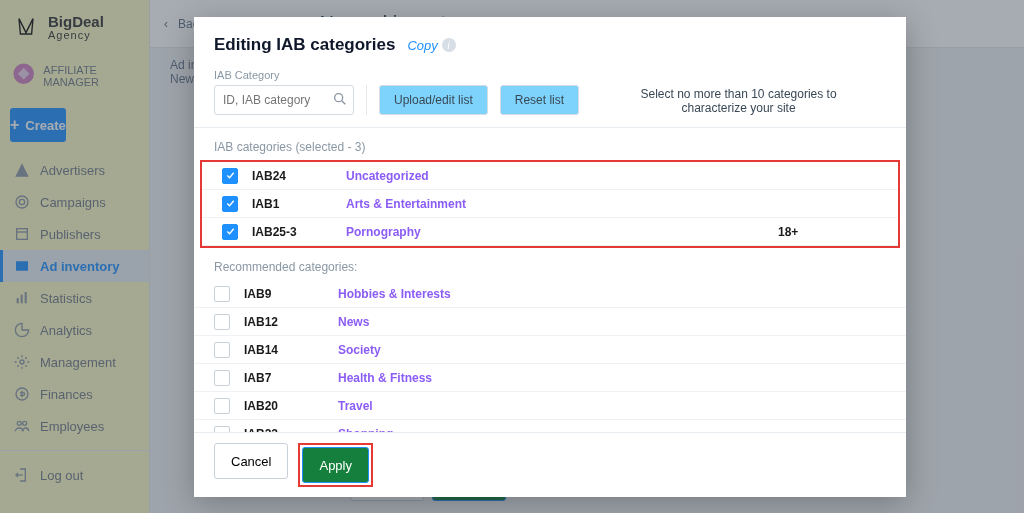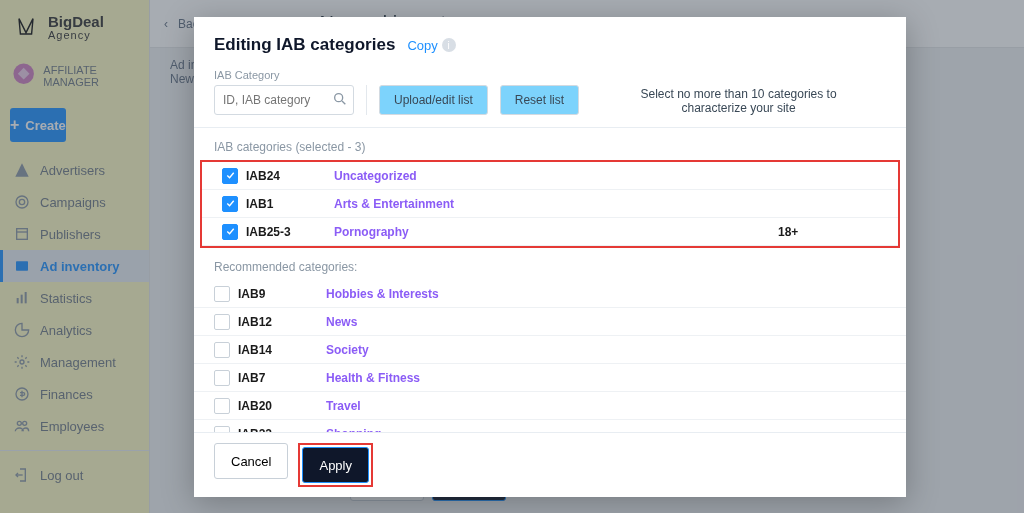--- a/index.html
+++ b/index.html
@@ -24,44 +24,44 @@
 .nav-sep { height:1px; background:#e8edf2; margin:8px 0; }
 .nav-icon { width:16px; height:16px; display:inline-flex; align-items:center; justify-content:center; color:#8a97a4; }
 .nav-item.active .nav-icon { color:#1e90ff; }
 
 
 .page { position:absolute; left:150px; top:0; right:0; height:100%; background:#eef0f2; }
 .page .crumb { display:flex; align-items:center; height:48px; padding:0 14px; gap:10px; color:#627084; font-size:12px; background:#fff; border-bottom:1px solid #e3e6e8; }
 .page-body  { padding:10px 20px; color:#627084; font-size:12px; }
 .bottom-actions { position:absolute; left:150px; bottom:6px; display:flex; gap:8px; padding:6px 200px; }
 .btn { height:36px; padding:0 16px; border:1px solid #c8d0d8; border-radius:3px; background:#fff; font-size:13px; cursor:pointer; }
-.btn.primary { background:#0f172a; color:#fff; border-color:#1e90ff; }
+.btn.primary { background:#15803d; color:#fff; border-color:#1e90ff; }
 
 
 .overlay { position:absolute; inset:0; background:rgba(60,70,85,0.45); }
 
 
 .modal { position:absolute; left:194px; top:17px; width:712px; height:480px; background:#fff; box-shadow:0 6px 30px rgba(0,0,0,0.25); display:flex; flex-direction:column; }
 .modal-header { padding:18px 20px 10px 20px; display:flex; align-items:center; gap:12px; }
 .modal-title  { font-size:17px; color:#0f172a; font-weight:600; }
-.copy-link    { color:#1e90ff; font-size:13px; cursor:pointer; display:flex; align-items:center; gap:4px; }
+.copy-link    { color:#1e90ff; font-size:13px; cursor:pointer; display:flex; align-items:center; gap:4px;font-style:italic; }
 .info-icon    { width:14px; height:14px; border-radius:50%; background:#d8dee5; color:#fff; font-size:10px; display:inline-flex; align-items:center; justify-content:center; }
 
 .controls { display:flex; align-items:flex-end; gap:12px; padding:4px 20px 12px 20px; }
 .field-label { font-size:11px; color:#8a97a4; margin-bottom:4px; }
 .search-wrap { position:relative; width:140px; }
 .search-input { width:100%; height:30px; border:1px solid #d3dae1; border-radius:3px; padding:0 28px 0 8px; font-size:12px; color:#394856; }
 .search-icon { position:absolute; right:6px; top:6px; color:#8a97a4; }
 .vdiv { width:1px; height:30px; background:#e3e8ed; }
 .ctl-btn { height:30px; padding:0 14px; border:1px solid #d3dae1; background:#7dd3fc; border-radius:3px; font-size:12px; cursor:pointer; color:#394856; }
 .hint { flex:1; text-align:center; font-size:12px; color:#394856; padding:0 16px; }
 
 .modal-body { flex:1; overflow:auto; border-top:1px solid #e8edf2; }
 .section-label { font-size:12px; color:#8a97a4; padding:12px 20px 6px 20px; }
-.row { display:flex; align-items:center; height:28px; border-bottom:1px solid #eef1f4; padding:0 20px; gap:8px; }
+.row { display:flex; align-items:center; height:28px; border-bottom:1px solid #eef1f4; padding:0 20px; gap:14px; }
 .highlight-box { border:2px solid #e53935; margin:0 6px; }
 .highlight-box .row { border-bottom:1px solid #eef1f4; }
 .chk { width:16px; height:16px; border:1px solid #c8d0d8; border-radius:2px; display:inline-flex; align-items:center; justify-content:center; background:#fff; cursor:pointer; }
 .chk.checked { background:#1e90ff; border-color:#1e90ff; color:#fff; }
 .chk svg { width:11px; height:11px; }
 .col-id   { width:80px; font-weight:bold; font-size:12px; color:#1a1a1a; }
 .col-name { flex:1; font-weight:bold; font-size:12px; color:#8b5cf6; }
 .col-extra{ width:100px; font-weight:bold; font-size:12px; color:#1a1a1a; }
 
 .modal-footer { display:flex; gap:10px; padding:10px 20px; border-top:1px solid #e8edf2; }

